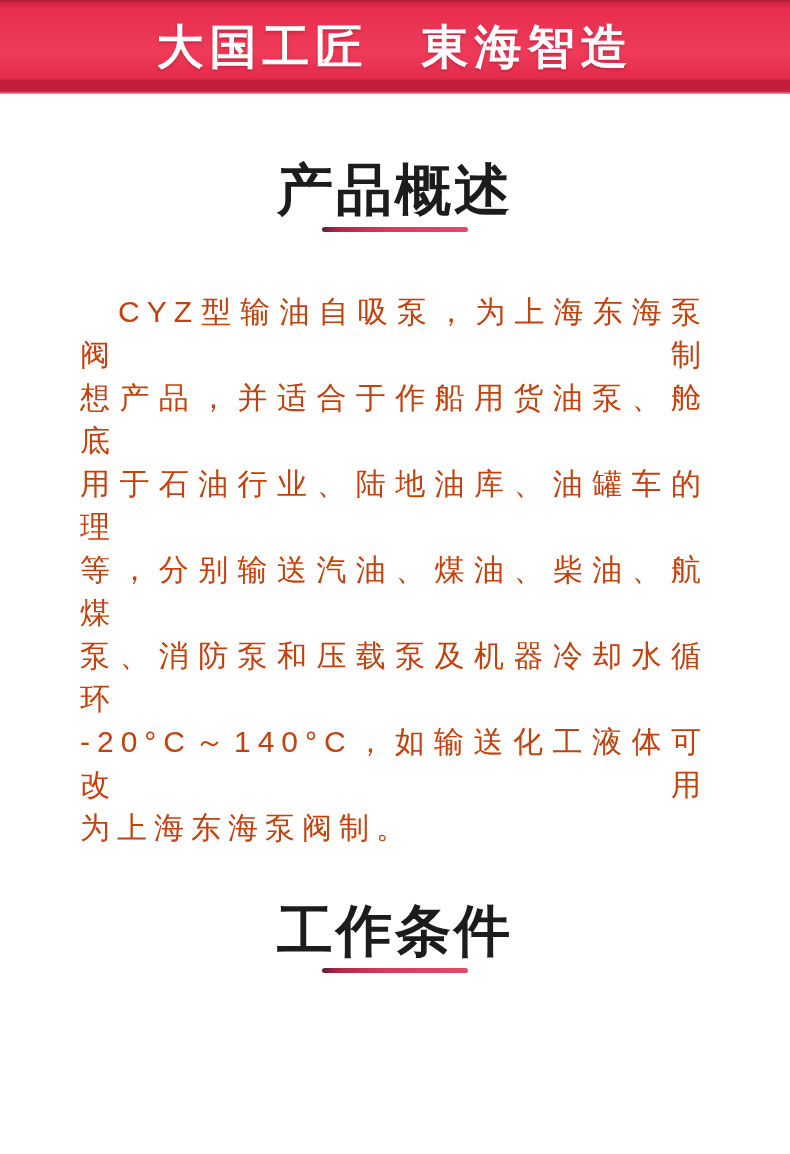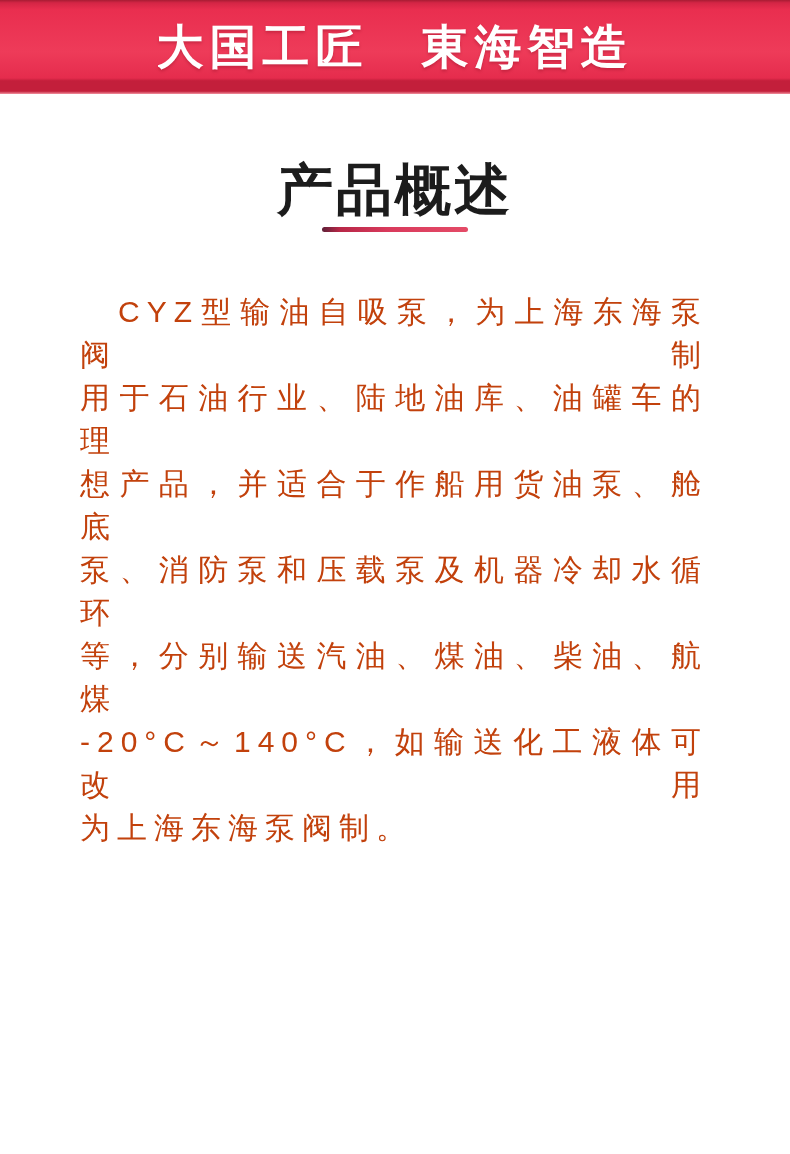--- a/index.html
+++ b/index.html
@@ -61,23 +61,34 @@
   <header class="banner">
     <div class="banner-text">大国工匠　東海智造</div>
   </header>
 
   <section>
     <h2 class="sec-title">产品概述</h2>
     <div class="sec-underline"></div>
 
     <div class="paragraph">
       <div class="pline first">CYZ型输油自吸泵，为上海东海泵阀制</div>
+      <div class="pline">想产品，并适合于作船用货油泵、舱底</div>
       <div class="pline">用于石油行业、陆地油库、油罐车的理</div>
-      <div class="pline">想产品，并适合于作船用货油泵、舱底</div>
+      <div class="pline">等，分别输送汽油、煤油、柴油、航煤</div>
       <div class="pline">泵、消防泵和压载泵及机器冷却水循环</div>
-      <div class="pline">等，分别输送汽油、煤油、柴油、航煤</div>
       <div class="pline">-20°C～140°C，如输送化工液体可改用</div>
       <div class="pline last">为上海东海泵阀制。</div>
     </div>
   </section>
 
+  <section>
+    <h2 class="sec-title second">工作条件</h2>
+    <div class="sec-underline"></div>
+
+    <ul class="bullets">
+      <li>
+        
+      </li>
+
+    </ul>
+  </section>
 
 </div>
 
 </body></html>

